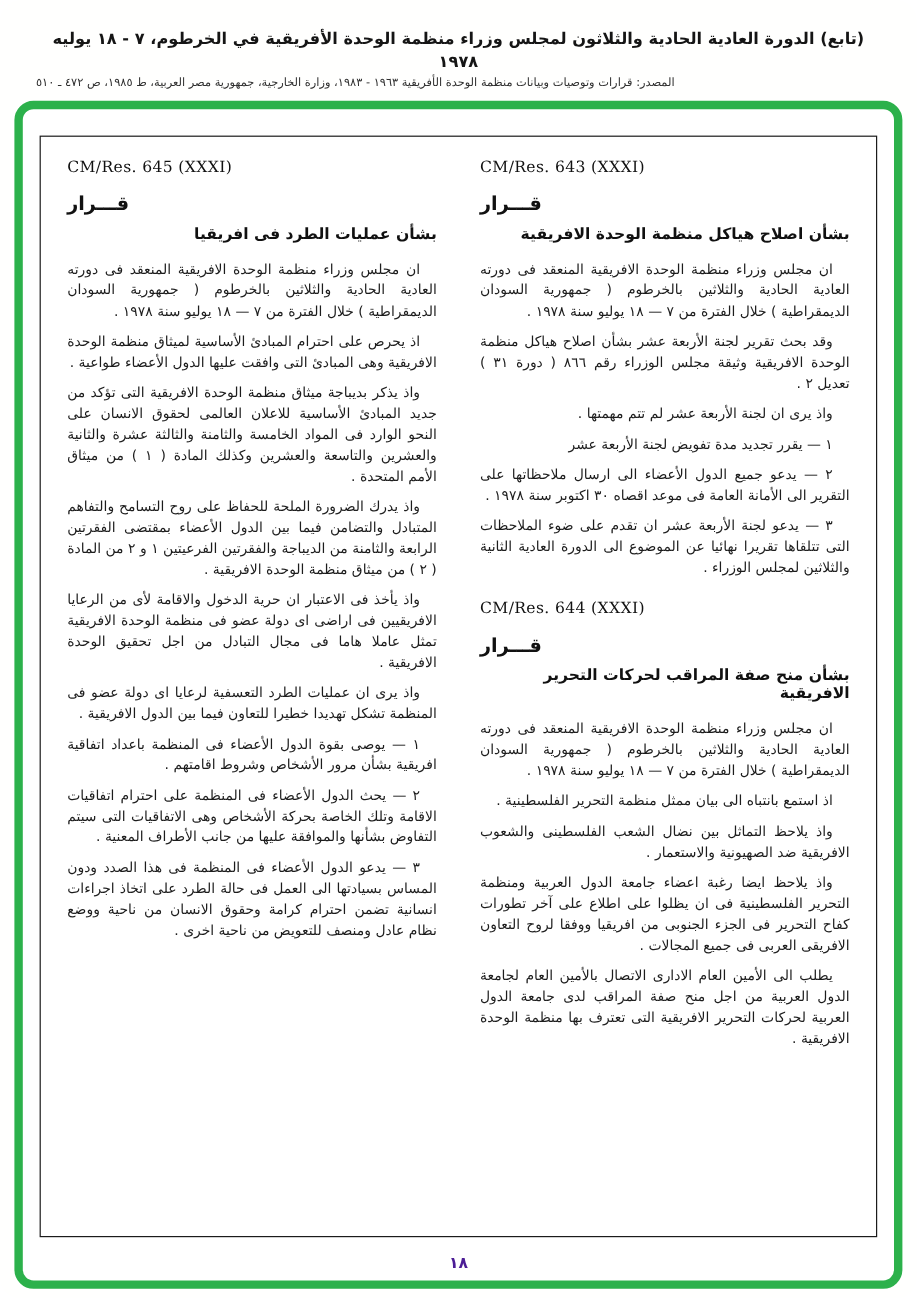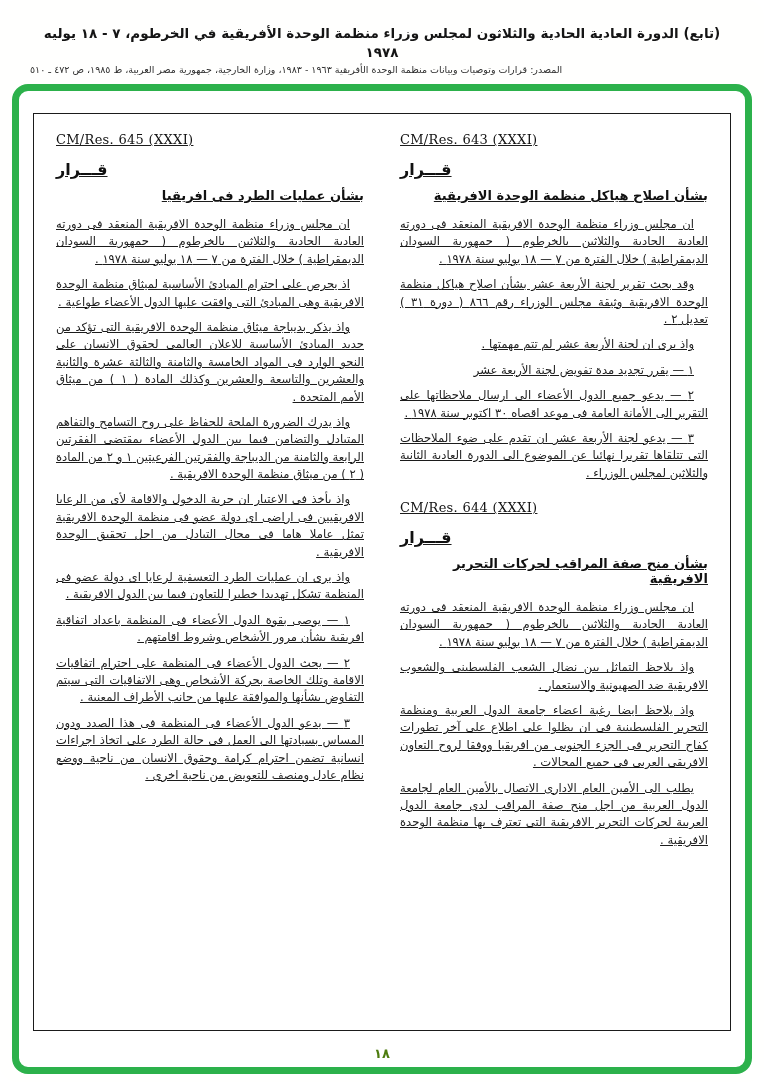--- a/index.html
+++ b/index.html
@@ -63,21 +63,21 @@
     padding: 18px 22px 14px;
     overflow: hidden;
   }
 
   .columns {
     display: flex;
     gap: 36px;
     height: 100%;
     direction: rtl;
   }
-  .col { flex: 1; min-width: 0; text-decoration: underline; }
+  .col { flex: 1; min-width: 0; }
 
   .ref {
     direction: ltr;
     text-align: left;
     font-family: "DejaVu Serif", serif;
     font-size: 13px;
     letter-spacing: 0.3px;
     color: #111111;
     margin-bottom: 2px;
   }
@@ -106,21 +106,21 @@
   .gap-top { margin-top: 18px; }
 
   .page-number {
     position: absolute;
     left: 0;
     right: 0;
     bottom: 6px;
     text-align: center;
     font-size: 13px;
     font-weight: bold;
-    color: #4d7c0f;
+    color: #4c1d95;
   }
 </style>
 </head>
 <body>
 
 <div class="canvas">
 
   <div class="top-header">
     <div class="hdr-title">(تابع) الدورة العادية الحادية والثلاثون لمجلس وزراء منظمة الوحدة الأفريقية في الخرطوم، ٧ - ١٨ يوليه ١٩٧٨</div>
     <div class="hdr-source">المصدر: قرارات وتوصيات وبيانات منظمة الوحدة الأفريقية ١٩٦٣ - ١٩٨٣، وزارة الخارجية، جمهورية مصر العربية، ط ١٩٨٥، ص ٤٧٢ ـ ٥١٠</div>
@@ -143,20 +143,21 @@
             <p>١ — يقرر تجديد مدة تفويض لجنة الأربعة عشر</p>
             <p>٢ — يدعو جميع الدول الأعضاء الى ارسال ملاحظاتها على التقرير الى الأمانة العامة فى موعد اقصاه ٣٠ اكتوبر سنة ١٩٧٨ .</p>
             <p>٣ — يدعو لجنة الأربعة عشر ان تقدم على ضوء الملاحظات التى تتلقاها تقريرا نهائيا عن الموضوع الى الدورة العادية الثانية والثلاثين لمجلس الوزراء .</p>
           </section>
 
           <section class="gap-top">
             <div class="ref">CM/Res. 644 (XXXI)</div>
             <h2 class="res-title">قـــرار</h2>
             <h3 class="res-subtitle">بشأن منح صفة المراقب لحركات التحرير الافريقية</h3>
             <p>ان مجلس وزراء منظمة الوحدة الافريقية المنعقد فى دورته العادية الحادية والثلاثين بالخرطوم ( جمهورية السودان الديمقراطية ) خلال الفترة من ٧ — ١٨ يوليو سنة ١٩٧٨ .</p>
+            <p>اذ استمع بانتباه الى بيان ممثل منظمة التحرير الفلسطينية .</p>
             <p>واذ يلاحظ التماثل بين نضال الشعب الفلسطينى والشعوب الافريقية ضد الصهيونية والاستعمار .</p>
             <p>واذ يلاحظ ايضا رغبة اعضاء جامعة الدول العربية ومنظمة التحرير الفلسطينية فى ان يظلوا على اطلاع على آخر تطورات كفاح التحرير فى الجزء الجنوبى من افريقيا ووفقا لروح التعاون الافريقى العربى فى جميع المجالات .</p>
             <p>يطلب الى الأمين العام الادارى الاتصال بالأمين العام لجامعة الدول العربية من اجل منح صفة المراقب لدى جامعة الدول العربية لحركات التحرير الافريقية التى تعترف بها منظمة الوحدة الافريقية .</p>
           </section>
 
         </div>
 
         <div class="col">
 
           <section>

